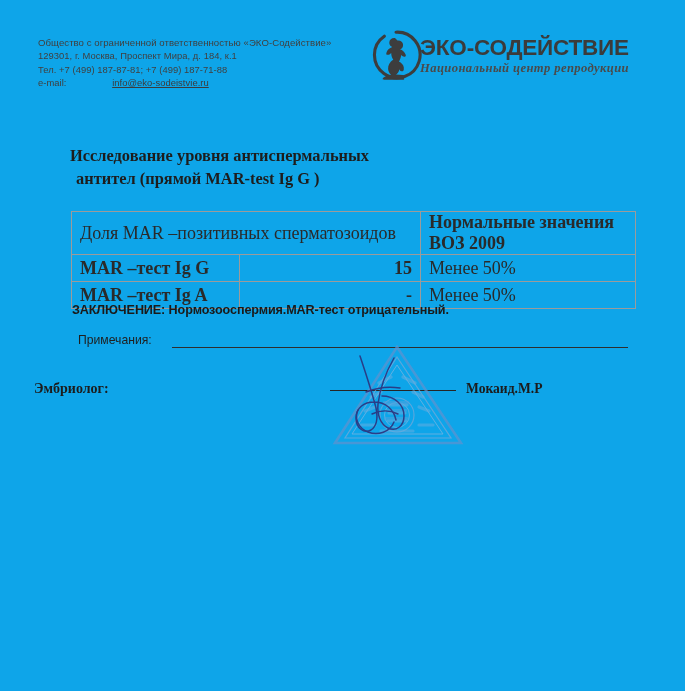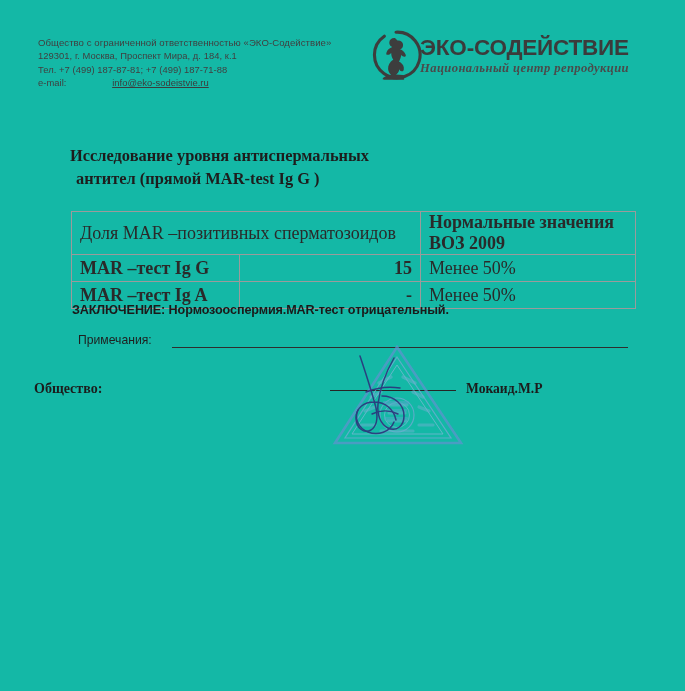--- a/index.html
+++ b/index.html
@@ -12,21 +12,21 @@
     height: 691px;
     position: relative;
     overflow: hidden;
     font-family: "Liberation Sans", sans-serif;
     color: #2b2b2b;
   }
 
   .page {
     position: absolute;
     inset: 0;
-    background: #14b8a6;
+    background: #0ea5e9;
   }
 
   
   .letterhead {
     position: absolute;
     left: 38px;
     top: 36px;
     width: 330px;
   }
   .lh-line {
@@ -293,21 +293,21 @@
     </tbody>
   </table>
 
   <div class="conclusion">ЗАКЛЮЧЕНИЕ: Нормозооспермия.MAR-тест отрицательный.</div>
 
   <div class="notes">
     <span class="notes-label">Примечания:</span>
     <span class="notes-rule"></span>
   </div>
 
-  <div class="sig-role">Общество:</div>
+  <div class="sig-role">Эмбриолог:</div>
   <div class="sig-rule"></div>
   <div class="sig-name">Мокаид.М.Р</div>
 
   <svg class="stamp" viewBox="0 0 140 106">
     <g opacity="0.72">
       <polygon points="72,4 136,100 10,100" fill="none" stroke="#5f93cf" stroke-width="2.6"></polygon>
       <polygon points="72,14 126,95 20,95" fill="none" stroke="#7aa8d8" stroke-width="1.2"></polygon>
       <polygon points="72,22 118,91 27,91" fill="none" stroke="#8fb6de" stroke-width="0.9"></polygon>
       <circle cx="72" cy="72" r="17" fill="none" stroke="#7aa8d8" stroke-width="1.1"></circle>
       <circle cx="72" cy="72" r="12.5" fill="none" stroke="#8fb6de" stroke-width="0.8"></circle>

